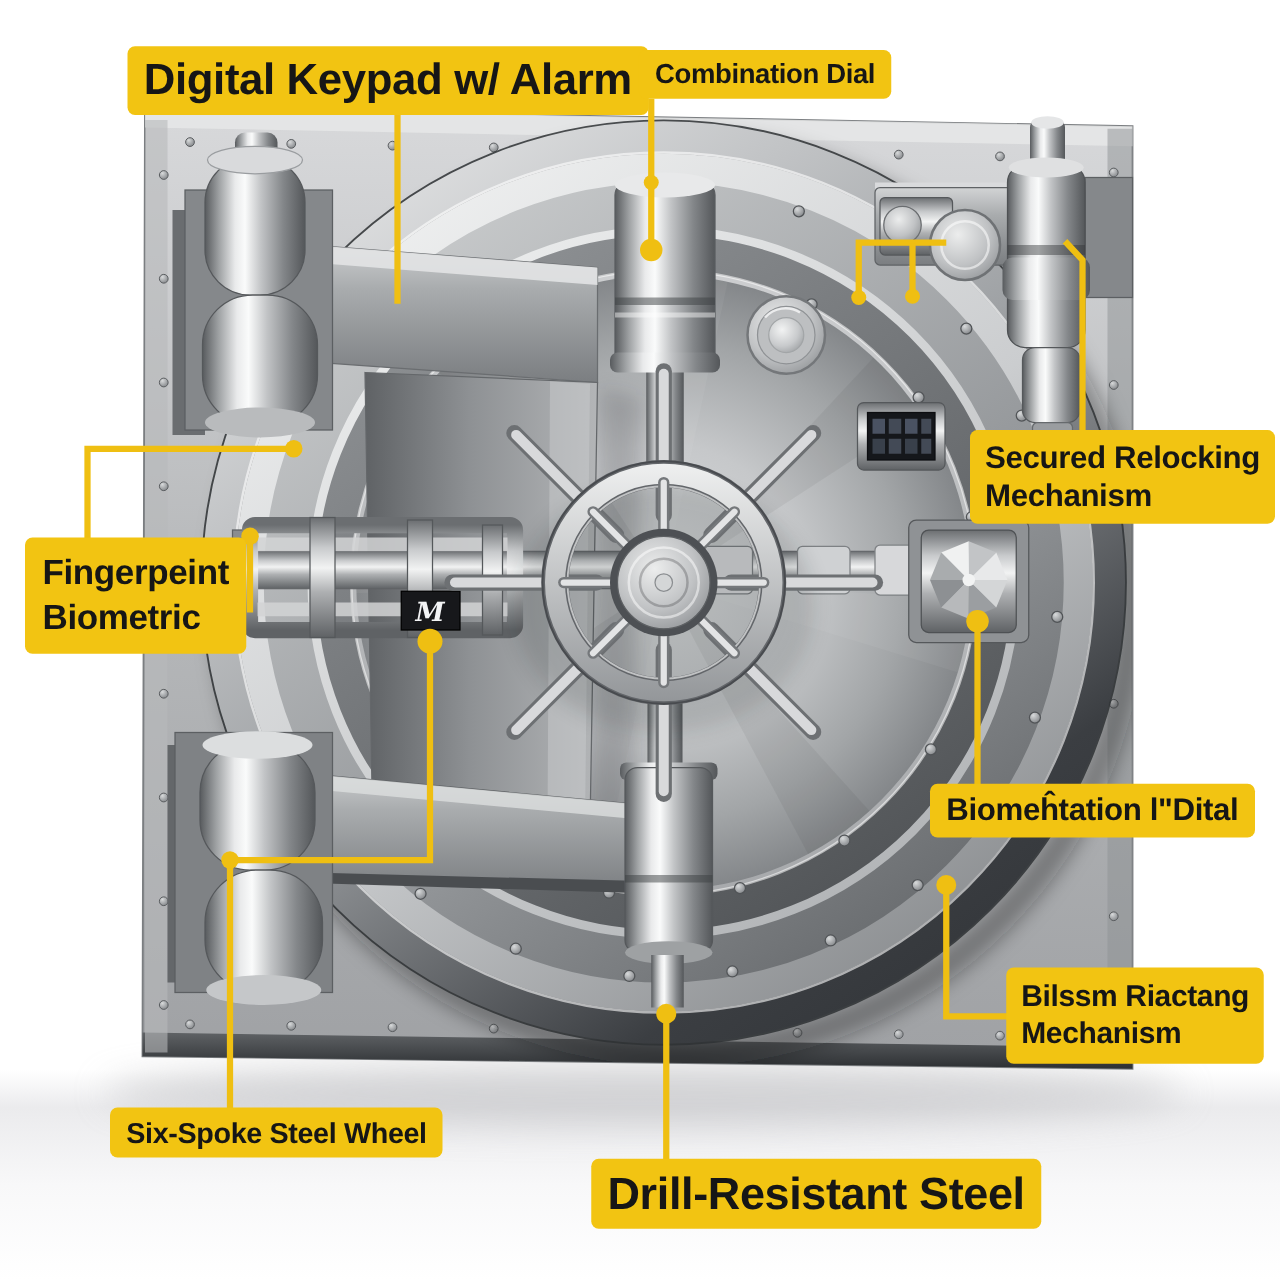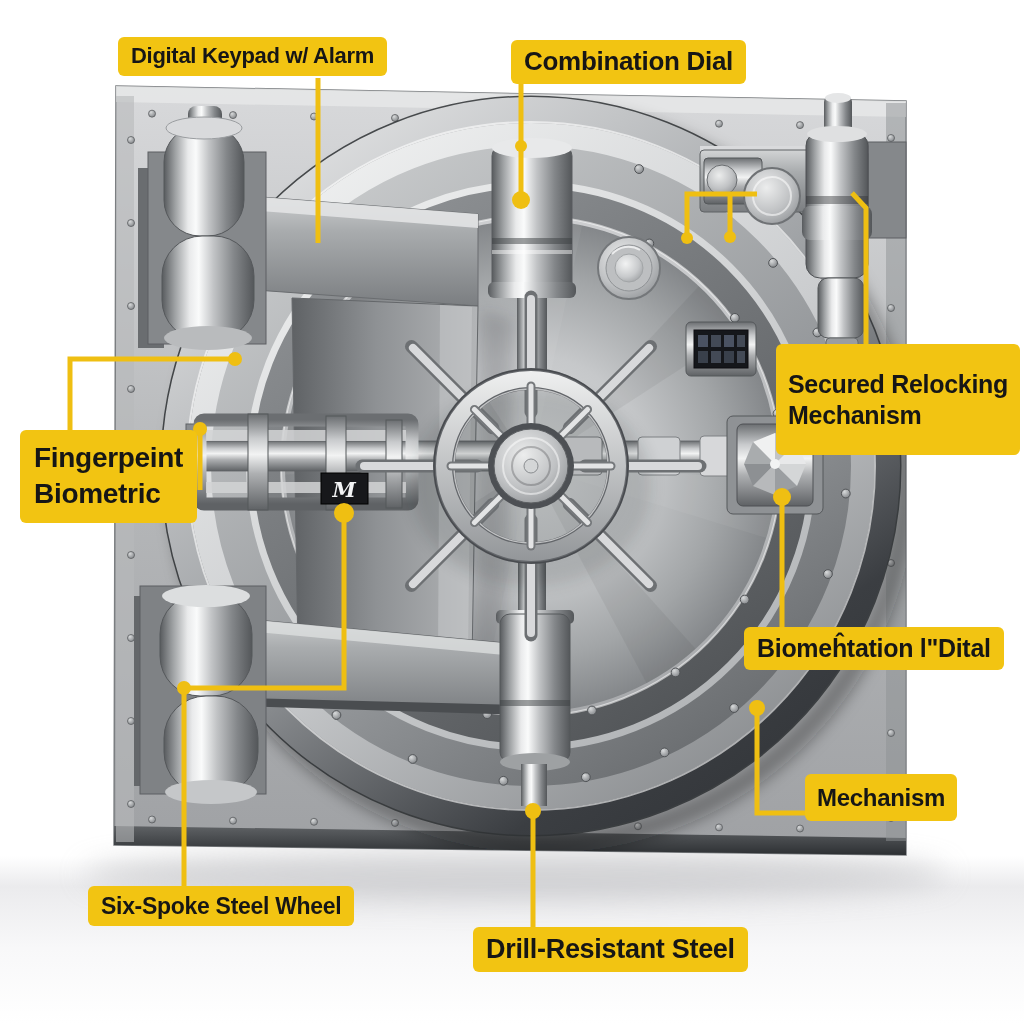--- a/index.html
+++ b/index.html
@@ -2,28 +2,28 @@
 <html style="--label-bg: #F2C412; --label-text: #161616; --connector: #EFBF12;"><head>
 <meta charset="utf-8">
 <style>
   html,body{margin:0;padding:0;background:#ffffff;}
   .stage{position:relative;width:1024px;height:1024px;background:#ffffff;overflow:hidden;
          font-family:"Liberation Sans",sans-serif;}
   .stage svg{position:absolute;inset:0;}
   .label{position:absolute;background:var(--label-bg,#f2c412);color:var(--label-text,#161616);
          font:700 25px/1.22 "Liberation Sans",sans-serif;letter-spacing:-0.3px;
          padding:6px 13px;border-radius:6px;white-space:nowrap;}
-  #lbl-keypad{left:102px;top:37px;font-size:22px;margin-left:16px;}
-  #lbl-dial{left:511px;top:40px;font-size:26px;text-align:center;}
-  #lbl-relock{left:776px;top:344px;padding:25px 12px;}
+  #lbl-keypad{left:102px;top:37px;font-size:35px;}
+  #lbl-dial{left:511px;top:40px;font-size:22px;text-align:center;}
+  #lbl-relock{left:776px;top:344px;padding:7px 12px;}
   #lbl-biometric{left:20px;top:430px;font-size:28px;line-height:1.3;padding:10px 14px;}
   #lbl-biome{left:744px;top:627px;}
   #lbl-bilssm{left:805px;top:774px;font-size:24px;padding:9px 12px;}
   #lbl-six{left:88px;top:886px;font-size:23px;}
-  #lbl-drill{left:473px;top:927px;font-size:27px;}
+  #lbl-drill{left:473px;top:927px;font-size:36px;}
   .conn{stroke:var(--connector,#efbf12);stroke-width:5;fill:none;}
   .dot{fill:var(--connector,#efbf12);}
   .logo-text{font:italic 700 21px "DejaVu Serif",serif;fill:#f3f4f5;}
 </style>
 </head>
 <body>
 
 <div class="stage">
 
 <svg viewBox="0 0 1024 1024" width="1024" height="1024">
@@ -441,20 +441,21 @@
   <div>Mechanism</div>
 </div>
 <div class="label" id="lbl-biometric">
   <div>Fingerpeint</div>
   <div>Biometric</div>
 </div>
 <div class="label" id="lbl-biome">
   <span>Biomeĥtation l"Dital</span>
 </div>
 <div class="label" id="lbl-bilssm">
+  <div>Bilssm Riactang</div>
   <div>Mechanism</div>
 </div>
 <div class="label" id="lbl-six">
   <span>Six-Spoke Steel Wheel</span>
 </div>
 <div class="label" id="lbl-drill">
   <span>Drill-Resistant Steel</span>
 </div>
 
 </div>

